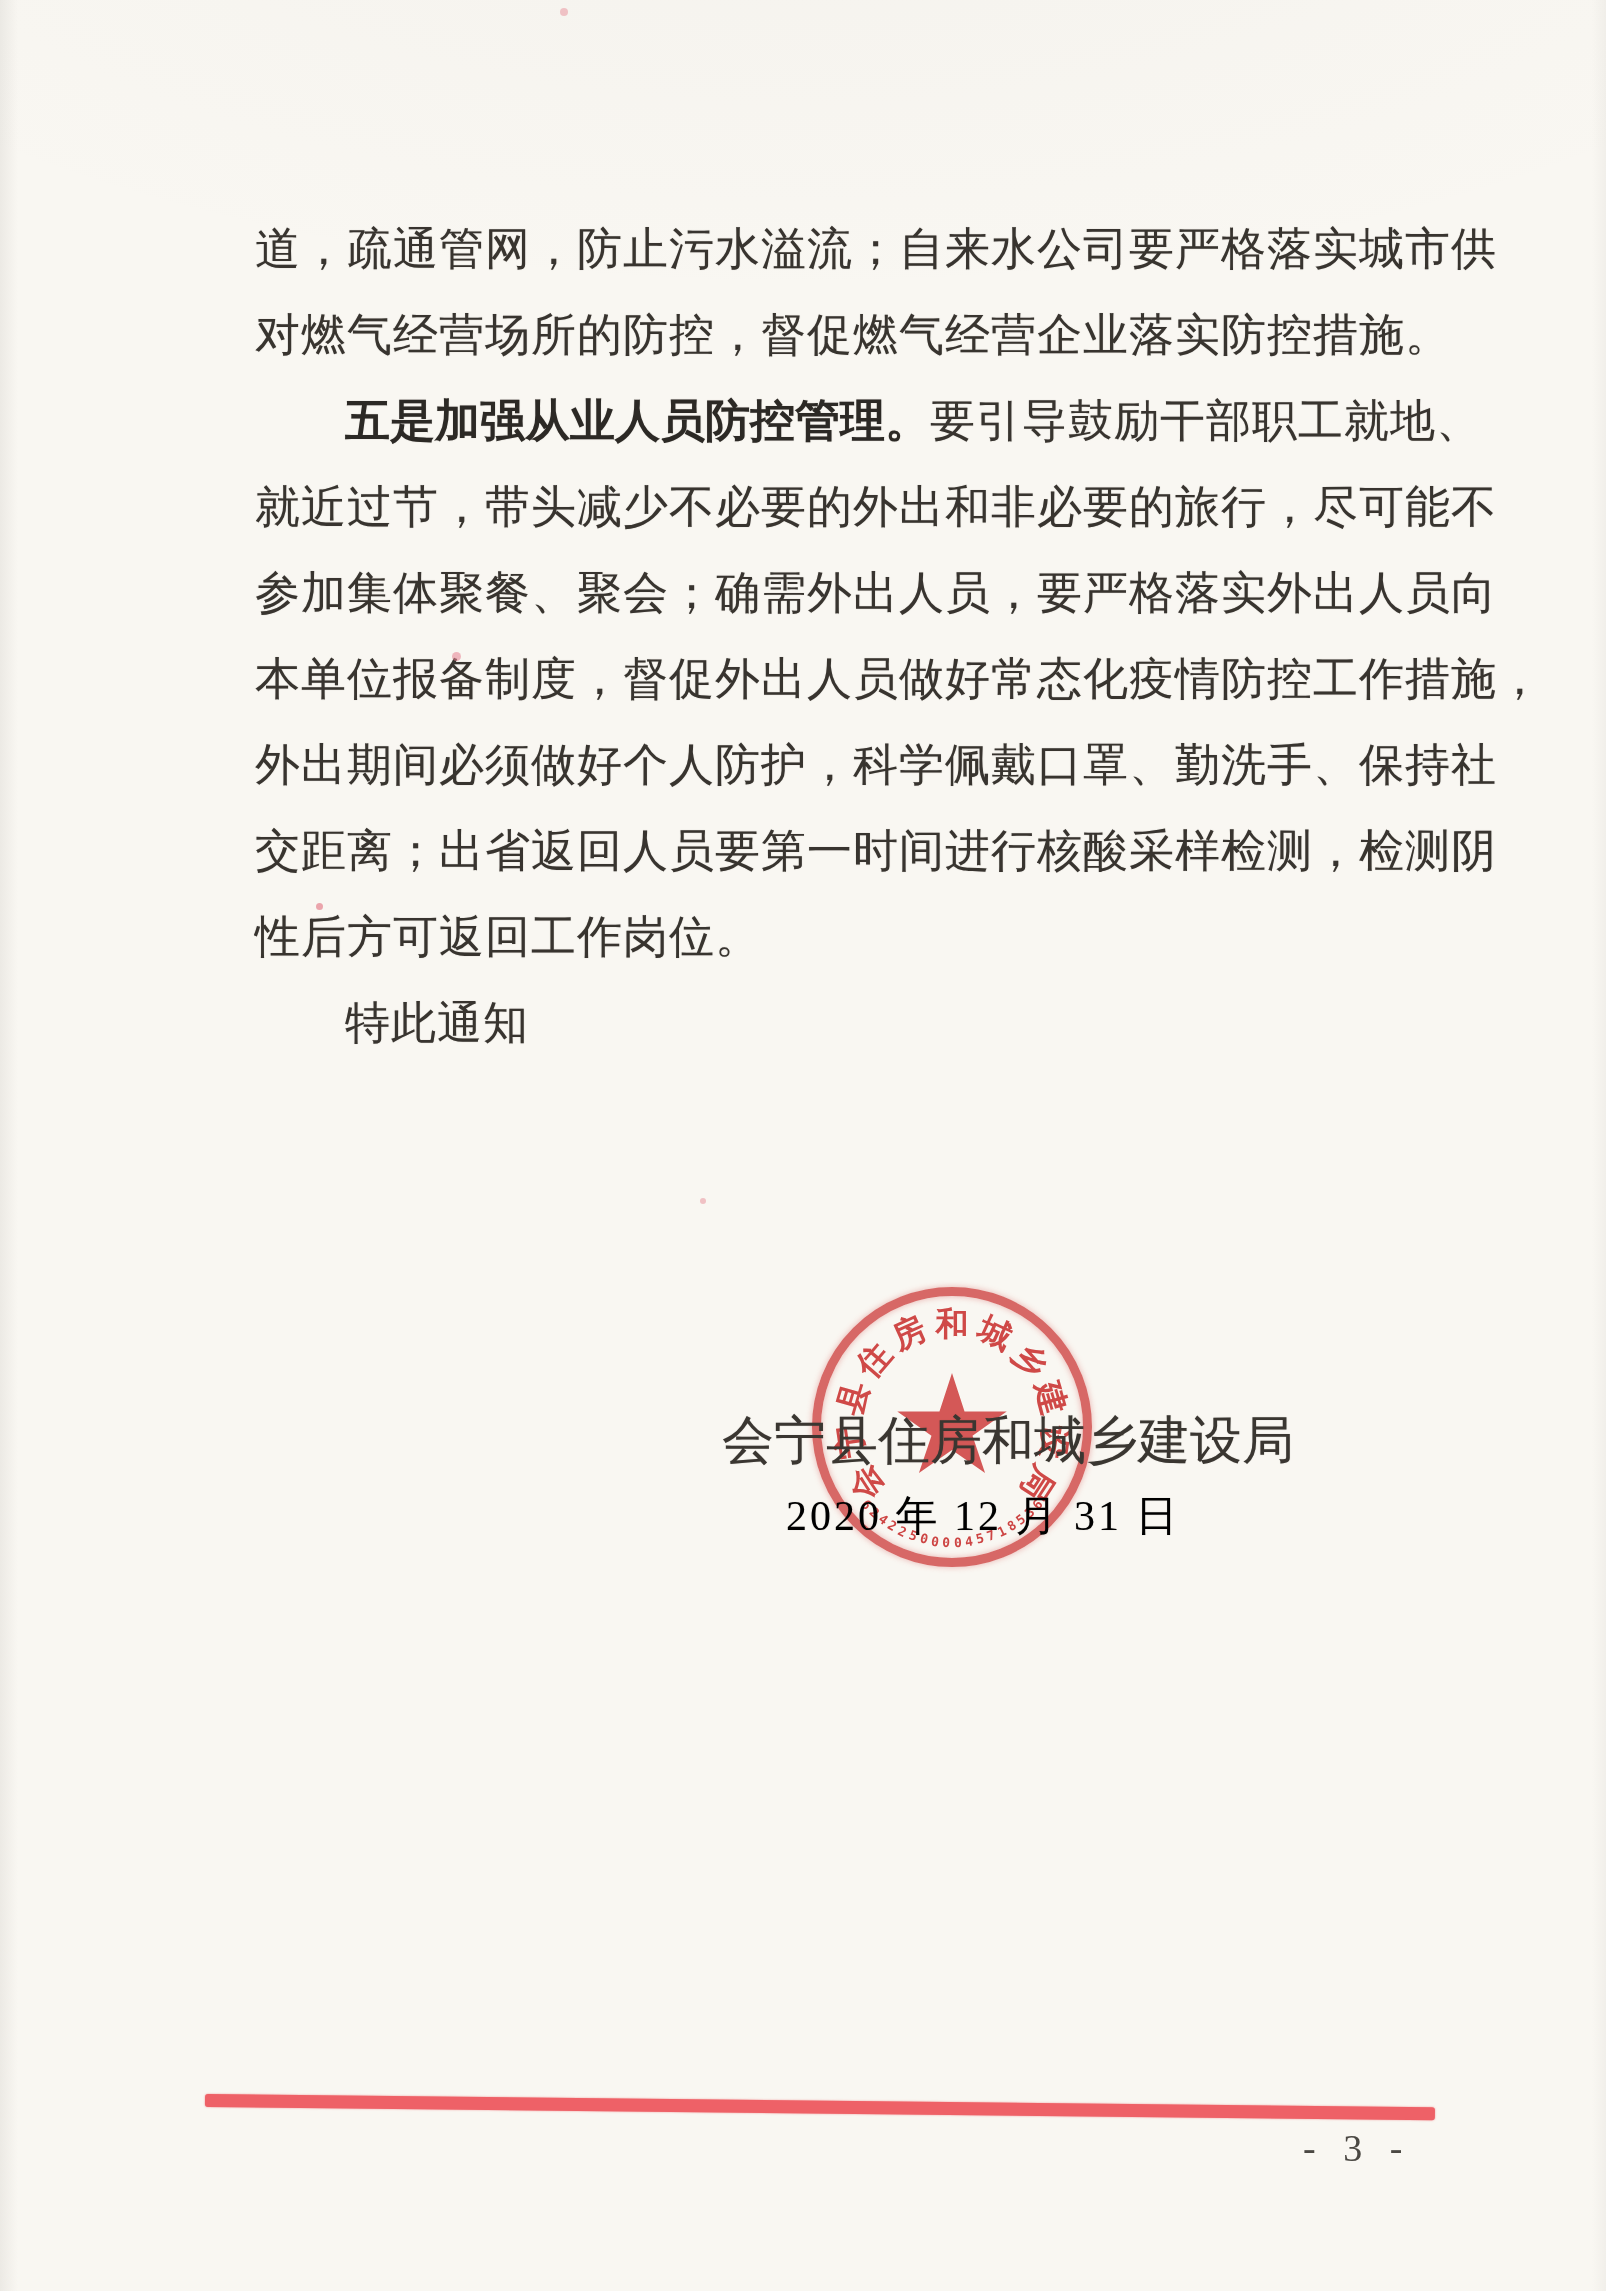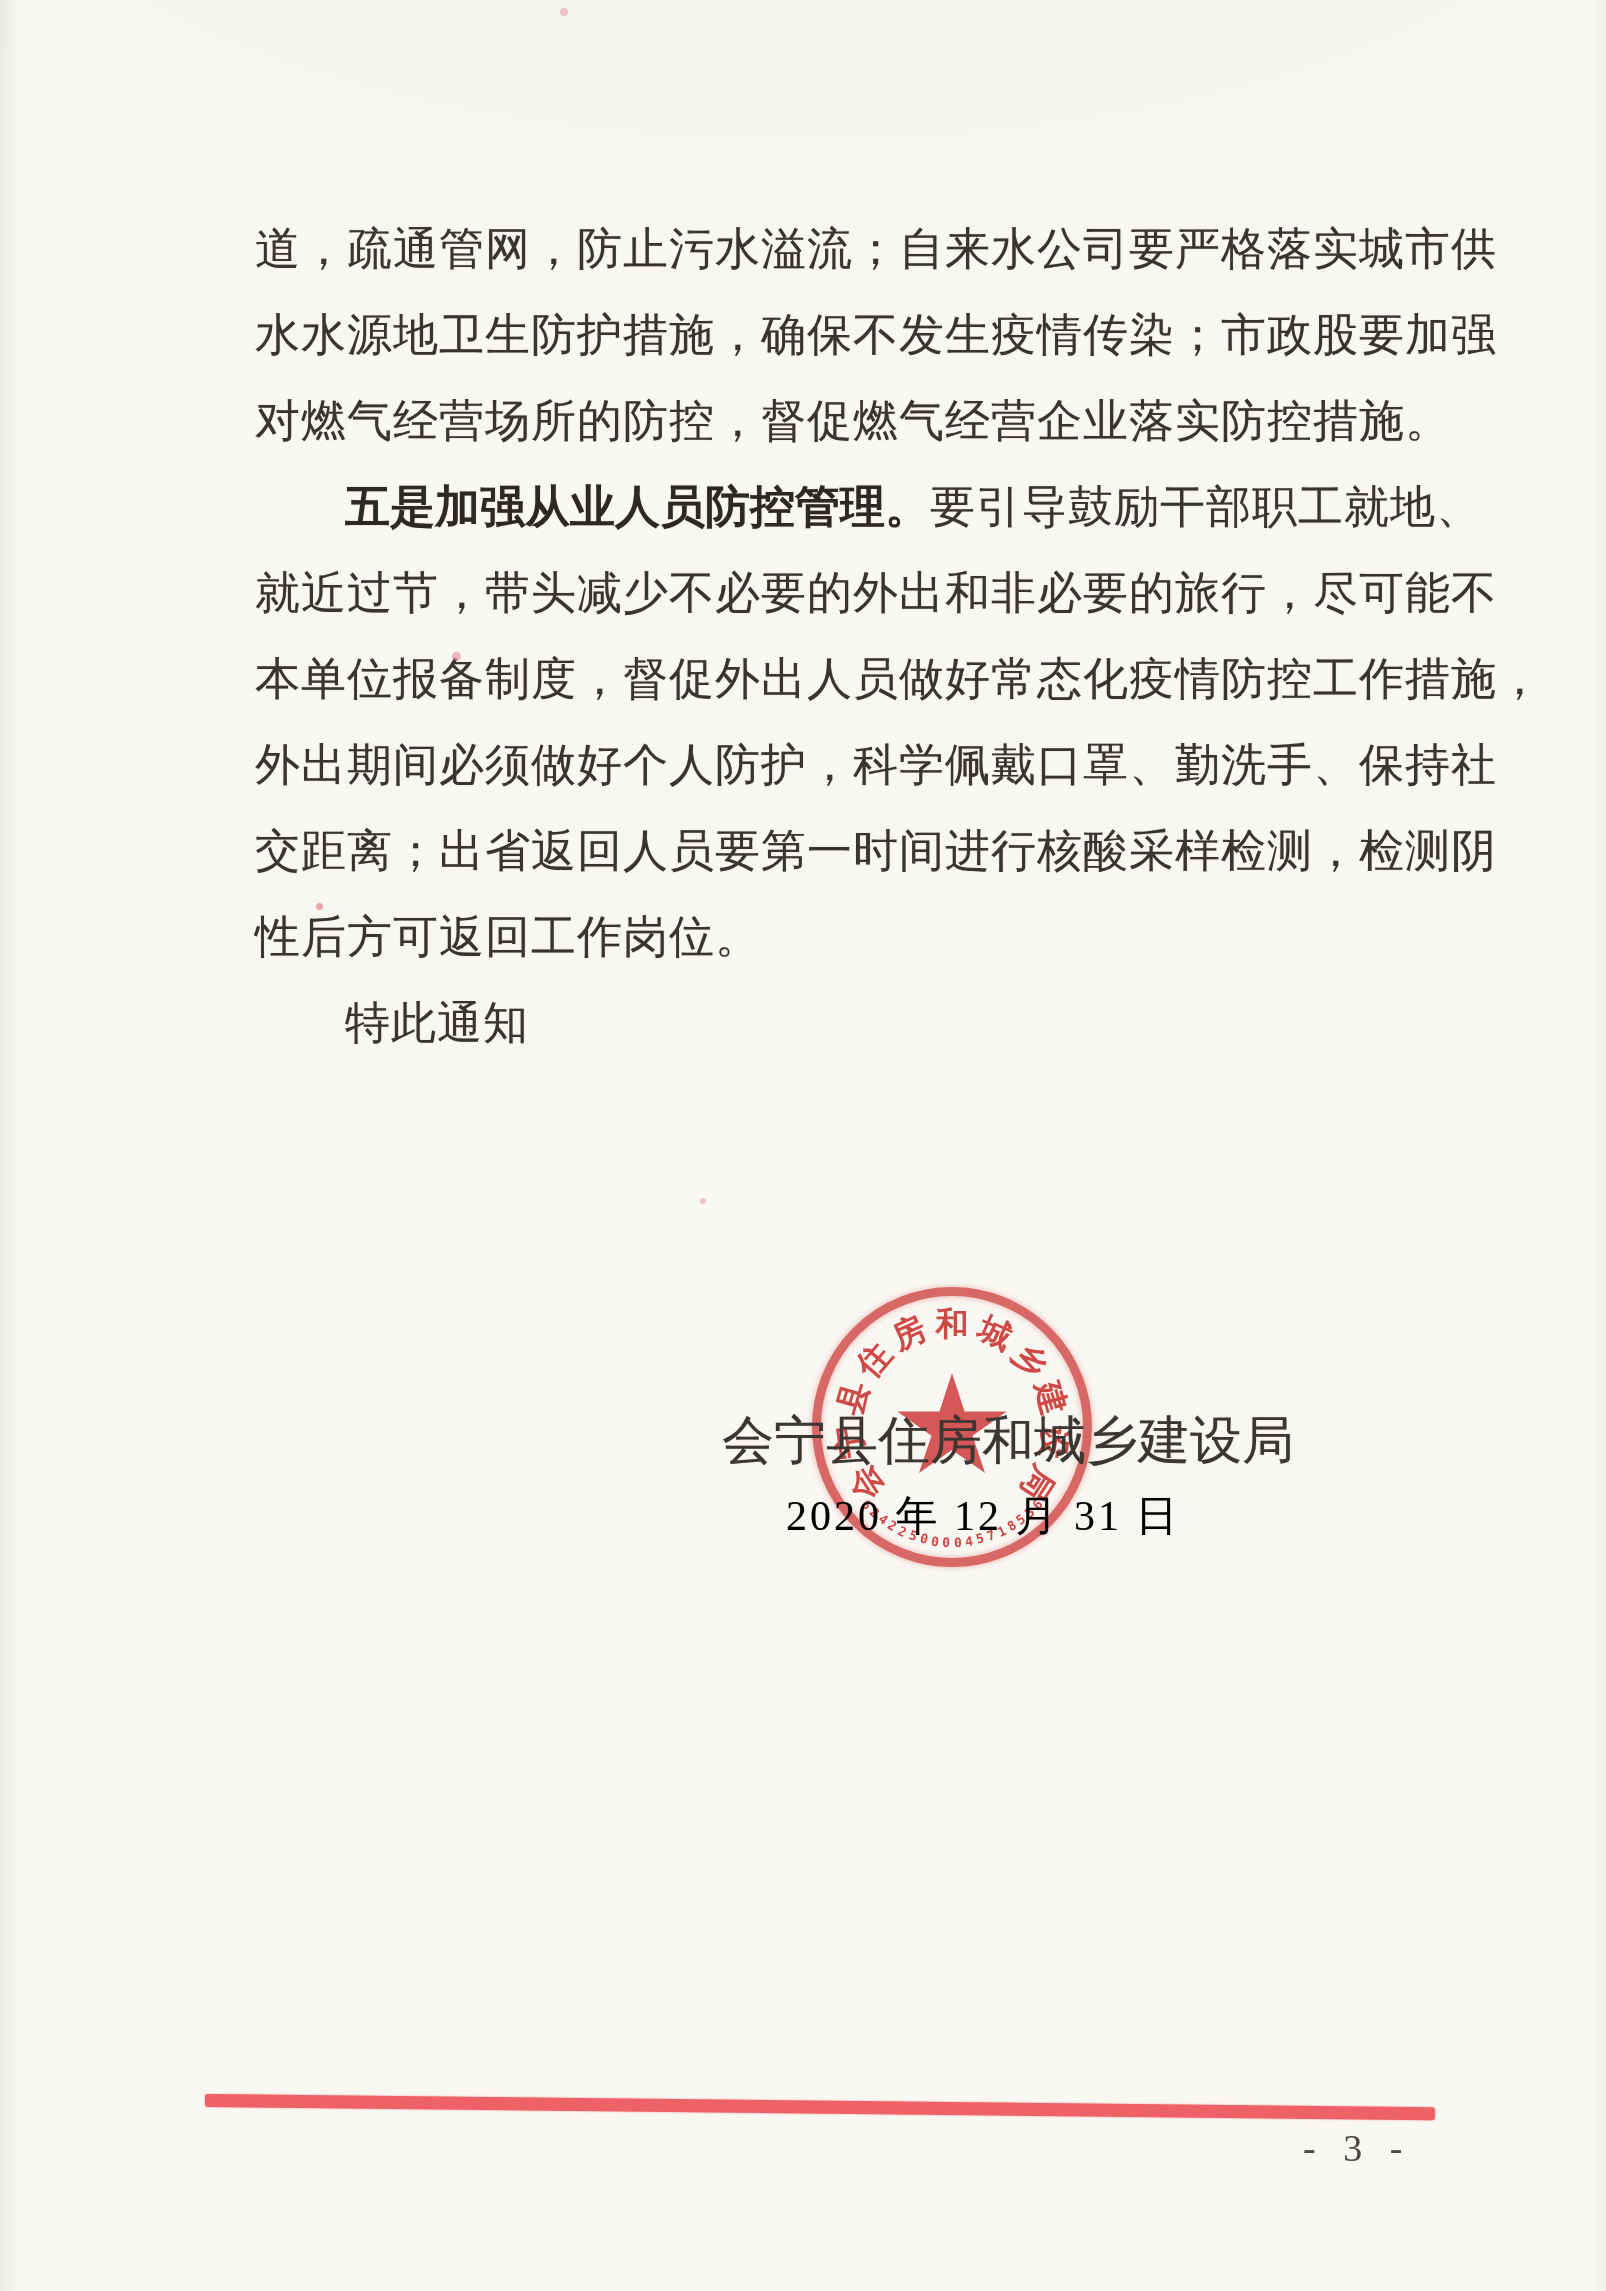--- a/index.html
+++ b/index.html
@@ -86,24 +86,24 @@
   .speck.s3{left:560px;top:8px;width:8px;height:8px;background:rgba(231,130,145,0.45);}
   .speck.s4{left:700px;top:1198px;width:6px;height:6px;background:rgba(231,140,150,0.5);}
 </style>
 </head>
 <body>
 
 <div class="page">
 
   <div class="body-text">
       <div class="line">道，疏通管网，防止污水溢流；自来水公司要严格落实城市供</div>
-      <div class="line">水水源地卫生防护措施，确保不发生疫情传染；市政股要加强</div>
       <div class="line">对燃气经营场所的防控，督促燃气经营企业落实防控措施。</div>
       <div class="line indent"><b>五是加强从业人员防控管理。</b>要引导鼓励干部职工就地、</div>
       <div class="line">就近过节，带头减少不必要的外出和非必要的旅行，尽可能不</div>
+      <div class="line">参加集体聚餐、聚会；确需外出人员，要严格落实外出人员向</div>
       <div class="line">本单位报备制度，督促外出人员做好常态化疫情防控工作措施，</div>
       <div class="line">外出期间必须做好个人防护，科学佩戴口罩、勤洗手、保持社</div>
       <div class="line">交距离；出省返回人员要第一时间进行核酸采样检测，检测阴</div>
       <div class="line">性后方可返回工作岗位。</div>
       <div class="line indent">特此通知</div>
     </div>
 
   <div class="stamp">
     <div class="stamp-ring"></div>
     <div class="stamp-star"></div>

